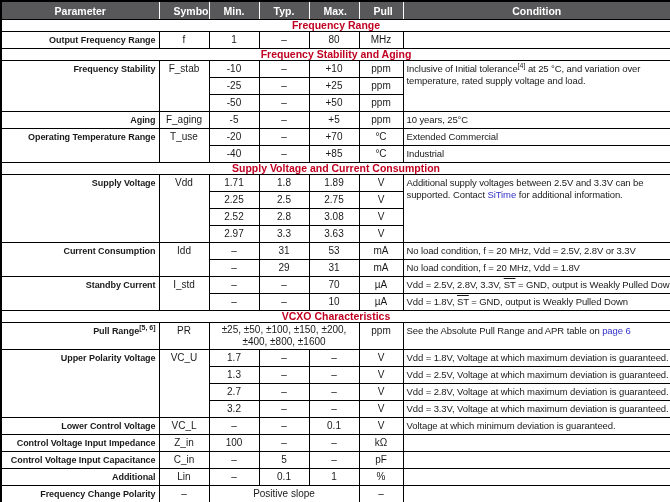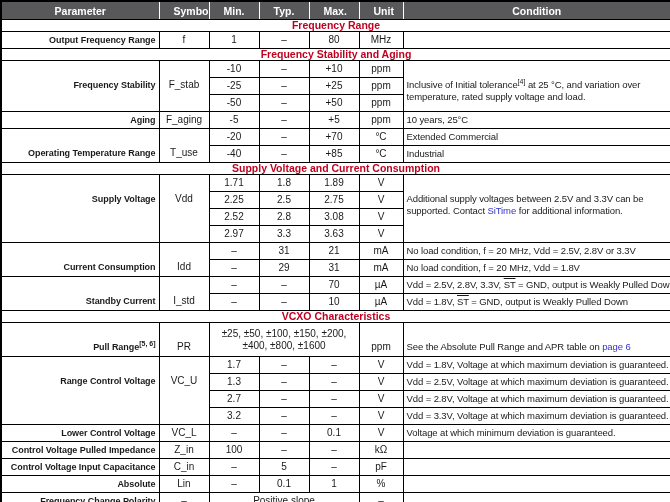--- a/index.html
+++ b/index.html
@@ -7,21 +7,21 @@
   table{border-collapse:collapse;table-layout:fixed;width:670px;border:2px solid #000;}
   td,th{border:1px solid #000;font-size:10px;line-height:12px;padding:1px 3px;overflow:hidden;vertical-align:middle;color:#1a1a1a;}
   th{background:#58585a;color:#fff;font-weight:bold;font-size:10.5px;height:15px;border:1px solid #fdfdfd;border-bottom:1px solid #000;text-align:center;padding:1px 14px;}
   tr.data td{height:14px;}
   tr.secrow td{height:9px;padding:0 2px;}
   .sec{color:#c00021;font-weight:bold;text-align:center;font-size:10.5px;line-height:11px;}
   .c{text-align:center;}
   .param{font-weight:bold;text-align:right;font-size:9px;letter-spacing:-0.05px;white-space:nowrap;}
   .cond{text-align:left;font-size:9.5px;letter-spacing:-0.1px;}
   .nw{white-space:nowrap;}
-  .vt{vertical-align:top;padding-top:18px;}
+  .vt{vertical-align:top;padding-top:2px;}
   .lnk{color:#3333cc;cursor:pointer;text-decoration:none;}
   .ov{text-decoration:overline;}
   sup{font-size:7px;line-height:0;vertical-align:super;letter-spacing:0;}
 </style>
 </head>
 <body>
 
 <div class="page">
 <table>
   <colgroup>
@@ -33,21 +33,21 @@
         <col style="width:44px">
         <col style="width:268px">
   </colgroup>
   <thead>
     <tr>
       <th>Parameter</th>
       <th>Symbol</th>
       <th>Min.</th>
       <th>Typ.</th>
       <th>Max.</th>
-      <th>Unit</th>
+      <th>Pull</th>
       <th>Condition</th>
     </tr>
   </thead>
   <tbody>
     <tr class="secrow">
       <td class="sec" colspan="7">Frequency Range</td>
     </tr>
 
     <tr class="data">
       <td class="param">Output Frequency Range</td>
@@ -142,21 +142,21 @@
       <td class="c">3.3</td>
       <td class="c">3.63</td>
       <td class="c">V</td>
     </tr>
 
     <tr class="data">
       <td class="param vt" rowspan="2">Current Consumption</td>
       <td class="c vt" rowspan="2">Idd</td>
       <td class="c">–</td>
       <td class="c">31</td>
-      <td class="c">21</td>
+      <td class="c">53</td>
       <td class="c">mA</td>
       <td class="cond nw">No load condition, f = 20 MHz, Vdd = 2.5V, 2.8V or 3.3V</td>
     </tr>
     <tr class="data">
       <td class="c">–</td>
       <td class="c">29</td>
       <td class="c">31</td>
       <td class="c">mA</td>
       <td class="cond nw">No load condition, f = 20 MHz, Vdd = 1.8V</td>
     </tr>
@@ -184,21 +184,21 @@
 
     <tr class="data">
       <td class="param vt"><span>Pull Range</span><sup>[5, 6]</sup></td>
       <td class="c vt">PR</td>
       <td class="c" colspan="3">±25, ±50, ±100, ±150, ±200, ±400, ±800, ±1600</td>
       <td class="c vt">ppm</td>
       <td class="cond vt"><span>See the Absolute Pull Range and APR table on </span><a class="lnk">page 6</a><span></span></td>
     </tr>
 
     <tr class="data">
-      <td class="param vt" rowspan="4">Range Control Voltage</td>
+      <td class="param vt" rowspan="4">Upper Polarity Voltage</td>
       <td class="c vt" rowspan="4">VC_U</td>
       <td class="c">1.7</td>
       <td class="c">–</td>
       <td class="c">–</td>
       <td class="c">V</td>
       <td class="cond nw">Vdd = 1.8V, Voltage at which maximum deviation is guaranteed.</td>
     </tr>
     <tr class="data">
       <td class="c">1.3</td>
       <td class="c">–</td>
@@ -225,41 +225,41 @@
       <td class="param">Lower Control Voltage</td>
       <td class="c">VC_L</td>
       <td class="c">–</td>
       <td class="c">–</td>
       <td class="c">0.1</td>
       <td class="c">V</td>
       <td class="cond nw">Voltage at which minimum deviation is guaranteed.</td>
     </tr>
 
     <tr class="data">
-      <td class="param">Control Voltage Pulled Impedance</td>
+      <td class="param">Control Voltage Input Impedance</td>
       <td class="c">Z_in</td>
       <td class="c">100</td>
       <td class="c">–</td>
       <td class="c">–</td>
       <td class="c">kΩ</td>
       <td class="cond"></td>
     </tr>
 
     <tr class="data">
       <td class="param">Control Voltage Input Capacitance</td>
       <td class="c">C_in</td>
       <td class="c">–</td>
       <td class="c">5</td>
       <td class="c">–</td>
       <td class="c">pF</td>
       <td class="cond"></td>
     </tr>
 
     <tr class="data">
-      <td class="param">Absolute</td>
+      <td class="param">Additional</td>
       <td class="c">Lin</td>
       <td class="c">–</td>
       <td class="c">0.1</td>
       <td class="c">1</td>
       <td class="c">%</td>
       <td class="cond"></td>
     </tr>
 
     <tr class="data">
       <td class="param">Frequency Change Polarity</td>

